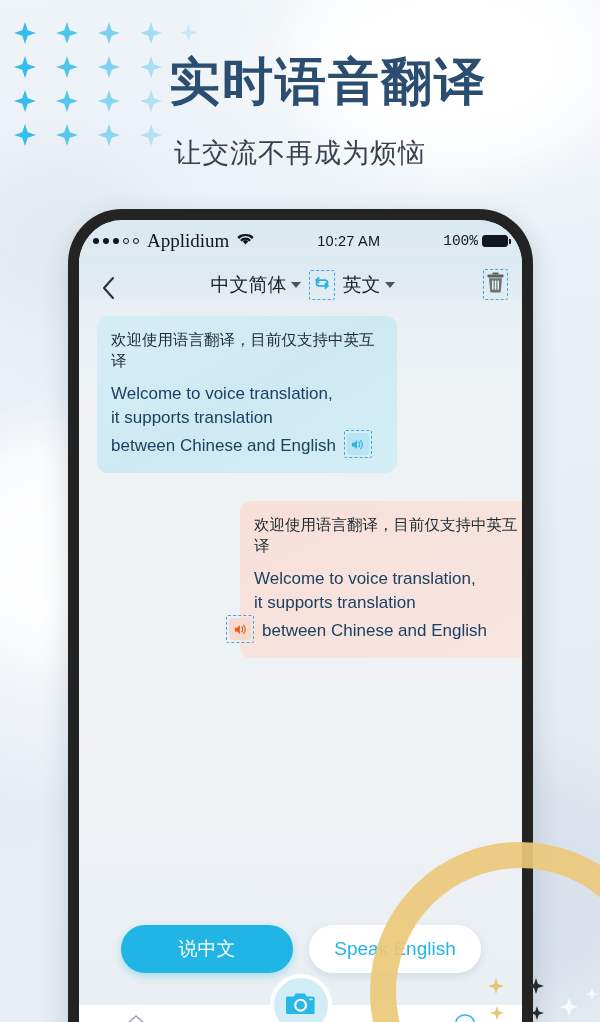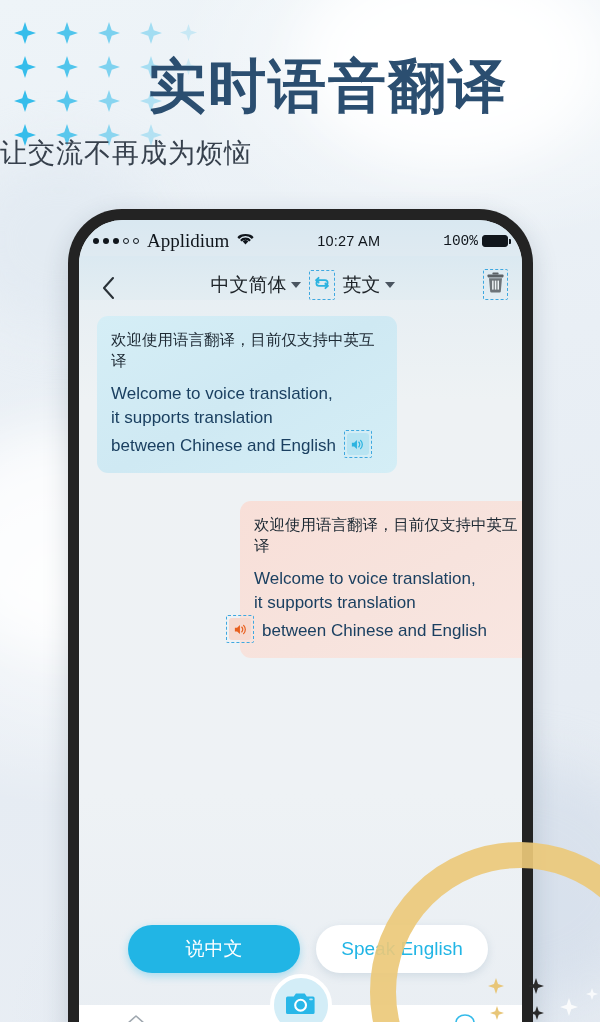--- a/index.html
+++ b/index.html
@@ -25,28 +25,29 @@
   #header { position: absolute; left: 0; top: 0; width: 600px; height: 200px; }
   #sparkle-grid { position: absolute; left: 14px; top: 22px; width: 180px; height: 120px; }
   .sparkle {
     position: absolute; width: 22px; height: 22px;
   }
   .sparkle svg { display: block; width: 100%; height: 100%; }
 
   #title {
     position: absolute; left: 0; top: 48px; width: 600px;
     text-align: center;
-    font-size: 58px;
+    font-size: 51px;
     font-weight: bold;
     letter-spacing: 2px;
     color: #2b4e70;
     padding-left: 56px;
   }
   #subtitle {
     position: absolute; left: 0; top: 135px; width: 600px;
+    text-align: center;
     font-size: 27px;
     color: #37414d;
     letter-spacing: 1px;
   }
 
   
   #phone {
     position: absolute;
     left: 68px; top: 209px;
     width: 465px; height: 830px;
@@ -135,21 +136,21 @@
   .en-block { margin-top: 11px; font-size: 17px; line-height: 24px; color: #1b4061; }
   .en-last { display: flex; align-items: flex-end; gap: 8px; }
   #bubble-2 .en-last { flex-direction: row; }
   .spk-pad { width: 22px; height: 22px; display:flex; align-items:center; justify-content:center; border-radius:3px; }
   .spk-blue { background: #b8e4f2; }
   .spk-pink { background: #f6d9cf; }
 
   
   #btn-row {
     position: absolute; left: 0; bottom: 66px; width: 416px;
-    display: flex; justify-content: center; gap: 16px; padding-left: 42px;
+    display: flex; gap: 16px; padding-left: 42px;
   }
   .speak-btn {
     width: 172px; height: 48px; border-radius: 24px;
     display: flex; align-items: center; justify-content: center;
     font-size: 19px; cursor: pointer;
   }
   #btn-zh { background: #21b5e5; color: #ffffff; box-shadow: 0 3px 9px rgba(33,181,229,0.35); }
   #btn-en { background: #ffffff; color: #21b5e5; box-shadow: 0 3px 9px rgba(120,150,175,0.22); }
 
   

